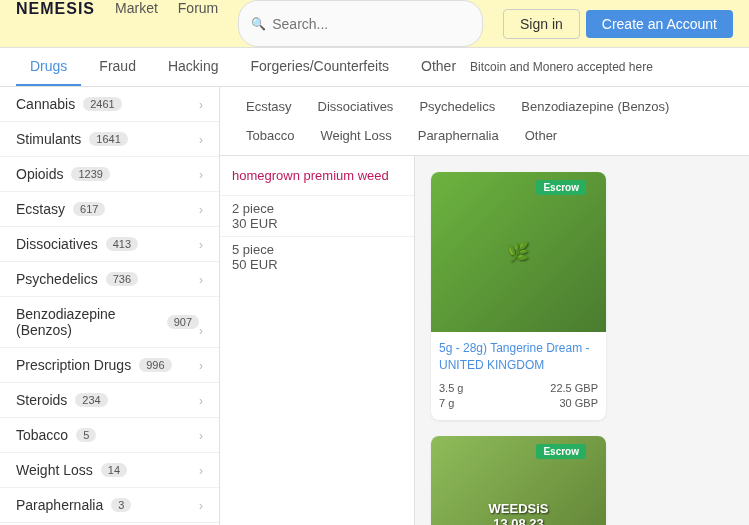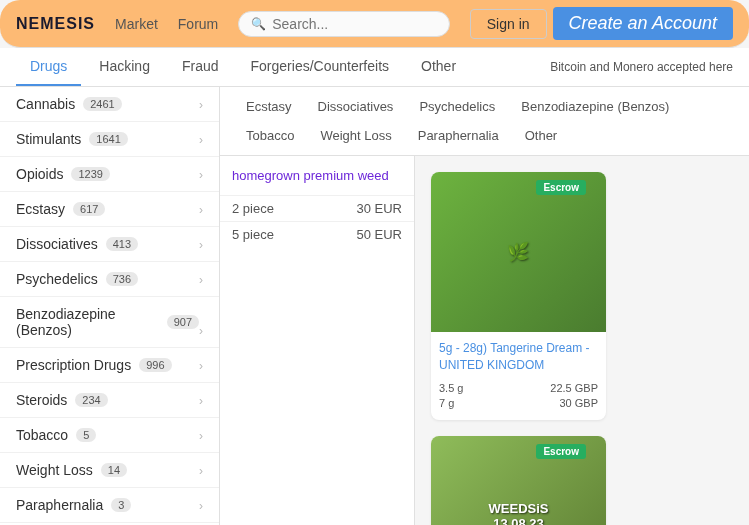--- a/index.html
+++ b/index.html
@@ -1,30 +1,30 @@
 <!DOCTYPE html>
 <html><head>
   <meta charset="utf-8">
   <style>
     * { box-sizing: border-box; margin: 0; padding: 0; }
     body { font-family: -apple-system, BlinkMacSystemFont, 'Segoe UI', sans-serif; font-size: 14px; background: #f5f5f5; color: #333; }
 
     
-    .header { background: #fdba74; border-bottom: 1px solid #e0e0e0; padding: 0 16px; display: flex; align-items: center; height: 48px; gap: 20px; border-radius: 20px; }
+    .header { background: #fef9c3; border-bottom: 1px solid #e0e0e0; padding: 0 16px; display: flex; height: 48px; gap: 20px; }
     .logo { font-weight: 800; font-size: 16px; color: #1a1a2e; letter-spacing: 1px; }
     .nav-link { color: #555; font-size: 14px; cursor: pointer; text-decoration: none; }
     .search-bar { display: flex; align-items: center; border: 1px solid #ddd; border-radius: 20px; padding: 4px 12px; gap: 6px; flex: 1; max-width: 300px; background: #fafafa; }
     .search-bar input { border: none; background: transparent; outline: none; font-size: 14px; color: #888; width: 100%; }
     .search-icon { color: #999; font-size: 12px; }
     .header-right { margin-left: auto; display: flex; gap: 6px; align-items: center; }
     .btn-signin { background: transparent; border: 1px solid #ccc; border-radius: 4px; padding: 6px 16px; cursor: pointer; font-size: 14px; color: #333; }
-    .btn-create { background: #4a90e2; border: none; border-radius: 4px; padding: 6px 16px; cursor: pointer; font-size: 18px; color: #fff; font-style: italic; }
-
-    
-    .top-tabs { background: #fff; border-bottom: 1px solid #e0e0e0; padding: 0 16px; display: flex; align-items: center; justify-content: space-between; }
+    .btn-create { background: #4a90e2; border: none; border-radius: 4px; padding: 6px 16px; cursor: pointer; font-size: 14px; color: #fff; }
+
+    
+    .top-tabs { background: #fff; border-bottom: 1px solid #e0e0e0; padding: 0 16px; display: flex; align-items: center; }
     .top-tabs-left { display: flex; gap: 4px; }
     .top-tab { padding: 10px 14px; cursor: pointer; font-size: 14px; color: #555; border-bottom: 2px solid transparent; }
     .top-tab.active { color: #4a90e2; border-bottom: 2px solid #4a90e2; font-weight: 500; }
     .bitcoin-note { font-size: 12px; color: #555; padding: 10px 0; }
 
     
     .main { display: flex; min-height: 477px; }
 
     
     .sidebar { width: 220px; background: #fff; border-right: 1px solid #e0e0e0; flex-shrink: 0; }
@@ -46,22 +46,22 @@
     
     .product-card { background: #fff; border-radius: 8px; overflow: hidden; width: 175px; box-shadow: 0 1px 3px rgba(0,0,0,0.08); flex-shrink: 0; }
     .product-image { position: relative; height: 160px; background: #ddd; overflow: hidden; }
     .escrow-badge { position: absolute; top: 8px; right: 20px; background: #27ae60; color: #fff; font-size: 10px; padding: 2px 7px; border-radius: 3px; font-weight: 600; }
     .product-info { padding: 8px; }
     .product-title { font-size: 12px; color: #4a90e2; line-height: 1.4; margin-bottom: 8px; cursor: pointer; }
     .product-row { display: flex; justify-content: space-between; font-size: 11px; color: #555; margin-bottom: 3px; }
 
     
     .left-product { background: #fff; border-right: 1px solid #e0e0e0; width: 195px; flex-shrink: 0; }
-    .left-product-title { font-size: 13px; color: #6d28d9; padding: 12px; cursor: pointer; }
-    .left-product-row { display: flex; justify-content: space-between; font-size: 13px; color: #555; padding: 5px 12px; border-top: 1px solid #f0f0f0; }
+    .left-product-title { font-size: 13px; color: #be185d; padding: 12px; cursor: pointer; }
+    .left-product-row { display: flex; justify-content: space-between; font-size: 13px; color: #555; padding: 5px 12px; border-top: 1px solid #f0f0f0; flex-direction: column; }
 
     
     .img-cannabis { background: linear-gradient(135deg, #6db33f, #4a7c2f); }
     .img-weed { background: linear-gradient(135deg, #8fbc5a, #5a7a30); }
     
     .img-overlay { width: 100%; height: 100%; display: flex; align-items: center; justify-content: center; }
 
     .weed-text { color: #fff; font-weight: bold; font-size: 18px; text-align: center; text-shadow: 1px 1px 2px rgba(0,0,0,0.5); }
   </style>
 </head>
@@ -77,22 +77,22 @@
   </div>
   <div class="header-right">
     <button class="btn-signin">Sign in</button>
     <button class="btn-create">Create an Account</button>
   </div>
 </header>
 
 <nav class="top-tabs">
   <div class="top-tabs-left">
     <div class="top-tab active">Drugs</div>
+    <div class="top-tab">Fraud</div>
     <div class="top-tab">Hacking</div>
-    <div class="top-tab">Fraud</div>
     <div class="top-tab">Forgeries/Counterfeits</div>
     <div class="top-tab">Other</div>
   </div>
   <span class="bitcoin-note">Bitcoin and Monero accepted here</span>
 </nav>
 
 <div class="main">
 
   <aside class="sidebar">
     <div class="sidebar-item">

